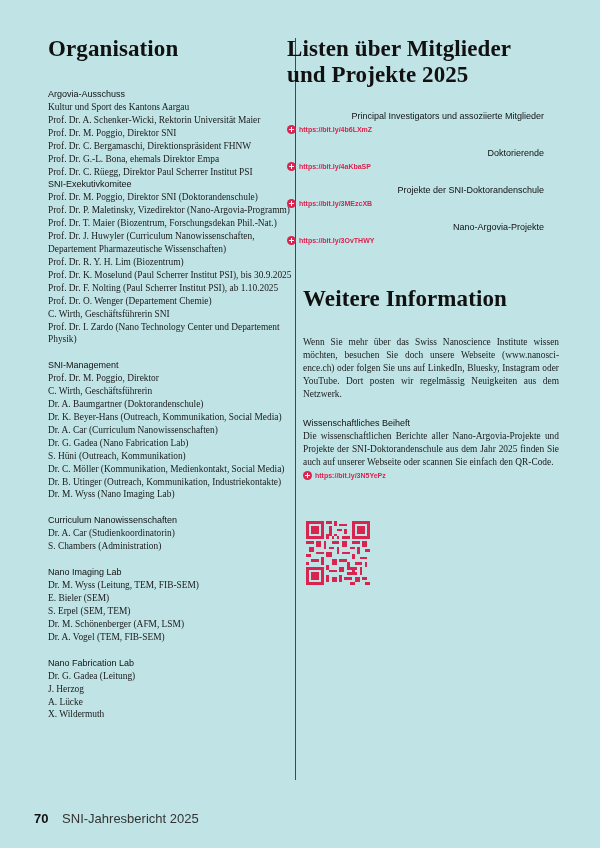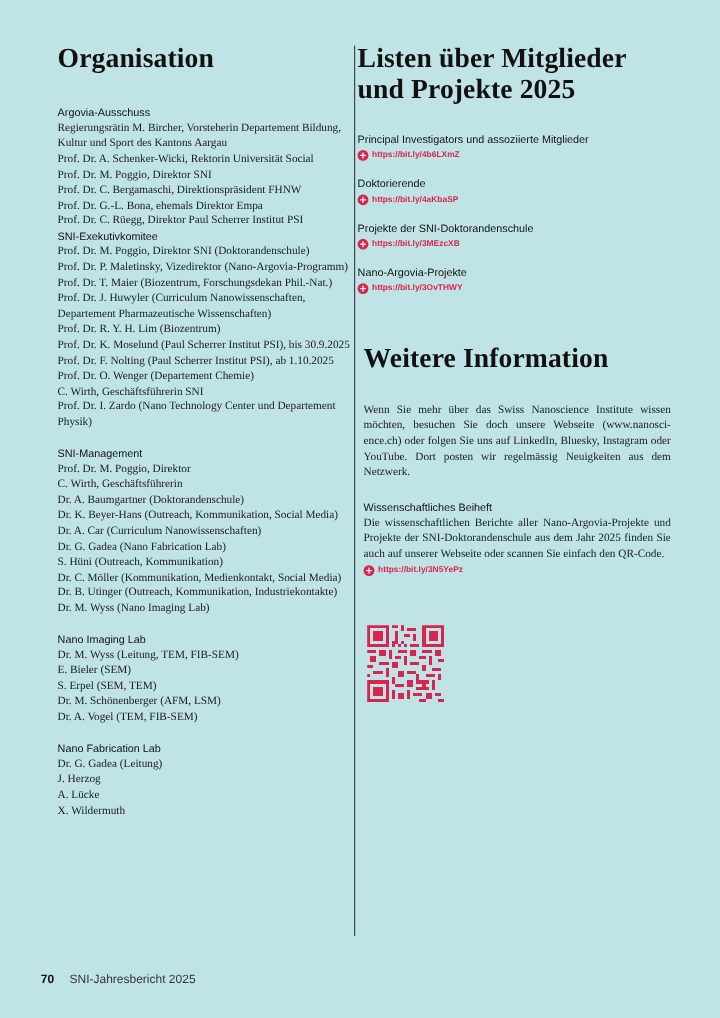--- a/index.html
+++ b/index.html
@@ -5,21 +5,21 @@
   html, body { margin: 0; padding: 0; }
   body {
     width: 600px; height: 848px;
     background: #c0e4e6;
     position: relative;
     overflow: hidden;
     color: #1a1a1a;
   }
 
   .col-left { position: absolute; left: 48px; top: 36px; width: 256px; }
-  .col-right { position: absolute; left: 298px; top: 36px; width: 257px; }
+  .col-right { position: absolute; left: 287px; top: 36px; width: 257px; }
 
   .divider {
     position: absolute; left: 295px; top: 38px;
     width: 1px; height: 742px; background: #3b4a52;
   }
 
   h1.title {
     font-family: "Liberation Serif", "DejaVu Serif", serif;
     font-weight: bold; font-size: 23px; line-height: 26px;
     margin: 0; color: #111;
@@ -34,21 +34,21 @@
   .line {
     font-family: "Liberation Serif", "DejaVu Serif", serif;
     font-size: 9.4px; line-height: 12.9px; color: #1a1a1a;
     white-space: nowrap;
   }
 
   .left-groups { margin-top: 26px; }
   .left-groups .group.gap { margin-top: 13px; }
 
   .links { margin-top: 22px; }
-  .link-group { margin-bottom: 11px; }
+  .link-group { margin-bottom: 11px; text-align: right; }
   .link-row {
     display: flex; align-items: center; gap: 3px;
     height: 13px;
   }
   .plus-icon {
     width: 9px; height: 9px; border-radius: 50%;
     background: #d9244f; position: relative; flex: none;
   }
   .plus-icon::before, .plus-icon::after {
     content: ""; position: absolute; background: #fff;
@@ -71,37 +71,36 @@
   .info .beiheft { margin-top: 16px; }
 
   .qr {
     position: absolute; left: 306px; top: 521px;
     width: 64px; height: 64px;
   }
 
   .footer {
     position: absolute; left: 34px; top: 811px;
     font-family: "Liberation Sans", "DejaVu Sans", sans-serif;
-    font-size: 10px; color: #333;
+    font-size: 13px; color: #333;
   }
   .footer .page-num { font-weight: bold; color: #111; margin-right: 10px; }
 </style>
 </head>
 <body>
 
 <div class="divider"></div>
 
 <div class="col-left">
   <h1 class="title">Organisation</h1>
   <div class="left-groups" id="left-groups">
       <div class="group">
         <div class="group-title">Argovia-Ausschuss</div>
-        <div class="line">Regierungsrätin M. Bircher, Vorsteherin Departement Bildung,</div>
         <div class="line">Kultur und Sport des Kantons Aargau</div>
-        <div class="line">Prof. Dr. A. Schenker-Wicki, Rektorin Universität Social</div>
+        <div class="line">Prof. Dr. A. Schenker-Wicki, Rektorin Universität Maier</div>
         <div class="line">Prof. Dr. M. Poggio, Direktor SNI</div>
         <div class="line">Prof. Dr. C. Bergamaschi, Direktionspräsident FHNW</div>
         <div class="line">Prof. Dr. G.-L. Bona, ehemals Direktor Empa</div>
         <div class="line">Prof. Dr. C. Rüegg, Direktor Paul Scherrer Institut PSI</div>
       </div>
       <div class="group">
         <div class="group-title">SNI-Exekutivkomitee</div>
         <div class="line">Prof. Dr. M. Poggio, Direktor SNI (Doktorandenschule)</div>
         <div class="line">Prof. Dr. P. Maletinsky, Vizedirektor (Nano-Argovia-Programm)</div>
         <div class="line">Prof. Dr. T. Maier (Biozentrum, Forschungsdekan Phil.-Nat.)</div>
@@ -120,20 +119,25 @@
         <div class="line">Prof. Dr. M. Poggio, Direktor</div>
         <div class="line">C. Wirth, Geschäftsführerin</div>
         <div class="line">Dr. A. Baumgartner (Doktorandenschule)</div>
         <div class="line">Dr. K. Beyer-Hans (Outreach, Kommunikation, Social Media)</div>
         <div class="line">Dr. A. Car (Curriculum Nanowissenschaften)</div>
         <div class="line">Dr. G. Gadea (Nano Fabrication Lab)</div>
         <div class="line">S. Hüni (Outreach, Kommunikation)</div>
         <div class="line">Dr. C. Möller (Kommunikation, Medienkontakt, Social Media)</div>
         <div class="line">Dr. B. Utinger (Outreach, Kommunikation, Industriekontakte)</div>
         <div class="line">Dr. M. Wyss (Nano Imaging Lab)</div>
+      </div>
+      <div class="group gap">
+        <div class="group-title">Curriculum Nanowissenschaften</div>
+        <div class="line">Dr. A. Car (Studienkoordinatorin)</div>
+        <div class="line">S. Chambers (Administration)</div>
       </div>
       <div class="group gap">
         <div class="group-title">Nano Imaging Lab</div>
         <div class="line">Dr. M. Wyss (Leitung, TEM, FIB-SEM)</div>
         <div class="line">E. Bieler (SEM)</div>
         <div class="line">S. Erpel (SEM, TEM)</div>
         <div class="line">Dr. M. Schönenberger (AFM, LSM)</div>
         <div class="line">Dr. A. Vogel (TEM, FIB-SEM)</div>
       </div>
       <div class="group gap">

